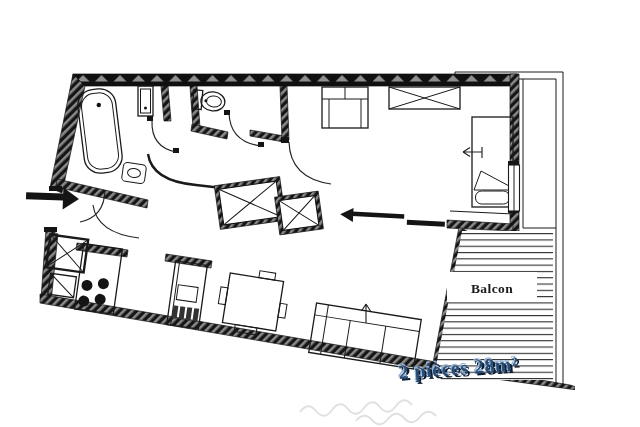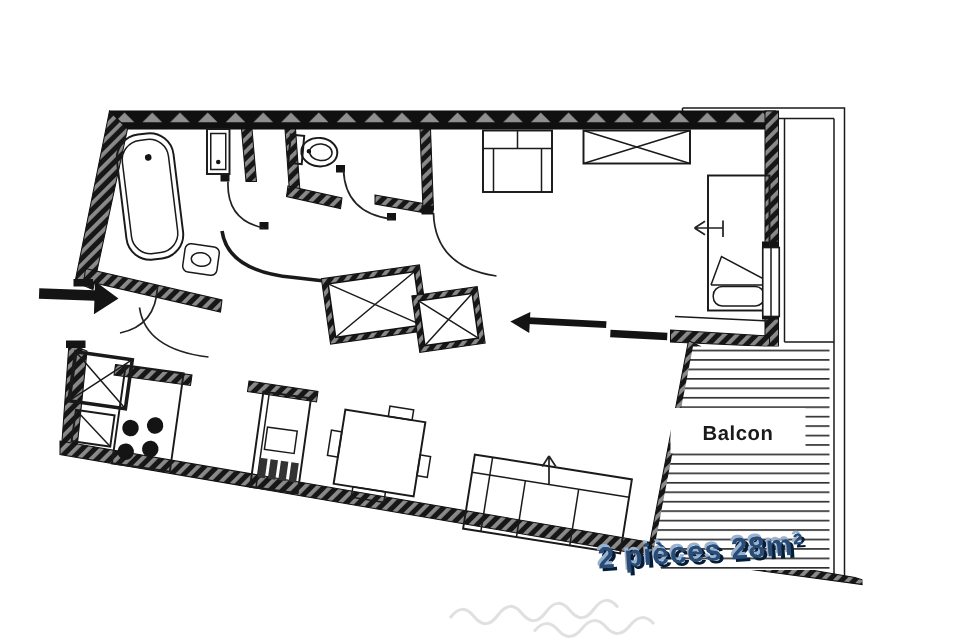--- a/index.html
+++ b/index.html
@@ -1,17 +1,17 @@
 <!DOCTYPE html>
 <html style="--paper: #ffffff; --ink: #1a1a1a; --wall-black: #141414; --hatch-gray: #8a8a8a; --deck-line: #2e2e2e; --caption-main: #2a4c74; --caption-shadow: #0a1c30; --caption-highlight: #93b3d9; --watermark: #e0e0e0;"><head>
 <meta charset="utf-8">
 <style>
   html,body{margin:0;padding:0;background:#fff;}
   .stage{position:relative;width:575px;height:427px;background:var(--paper,#fff);overflow:hidden;
-         font-family:Liberation Sans, sans-serif;}
+         font-family:Liberation Serif, serif;}
   svg{position:absolute;left:0;top:0;}
   .ln{stroke:var(--ink,#1a1a1a);fill:none;stroke-width:1.3;}
   .ln-thin{stroke:var(--ink,#1a1a1a);fill:none;stroke-width:1;}
   .ln-th{stroke:var(--ink,#1a1a1a);fill:none;stroke-width:2.4;}
   .arc{stroke:#222;fill:none;stroke-width:1.15;}
   .fill-ink{fill:var(--wall-black,#141414);stroke:none;}
   .wall{stroke:#111;stroke-width:0.7;}
   .white{fill:#fff;}
   .balcon-label{font-size:13.5px;font-weight:bold;fill:var(--ink,#141414);letter-spacing:0.4px;}
   .cap{font-size:20px;font-weight:bold;letter-spacing:0.5px;}

